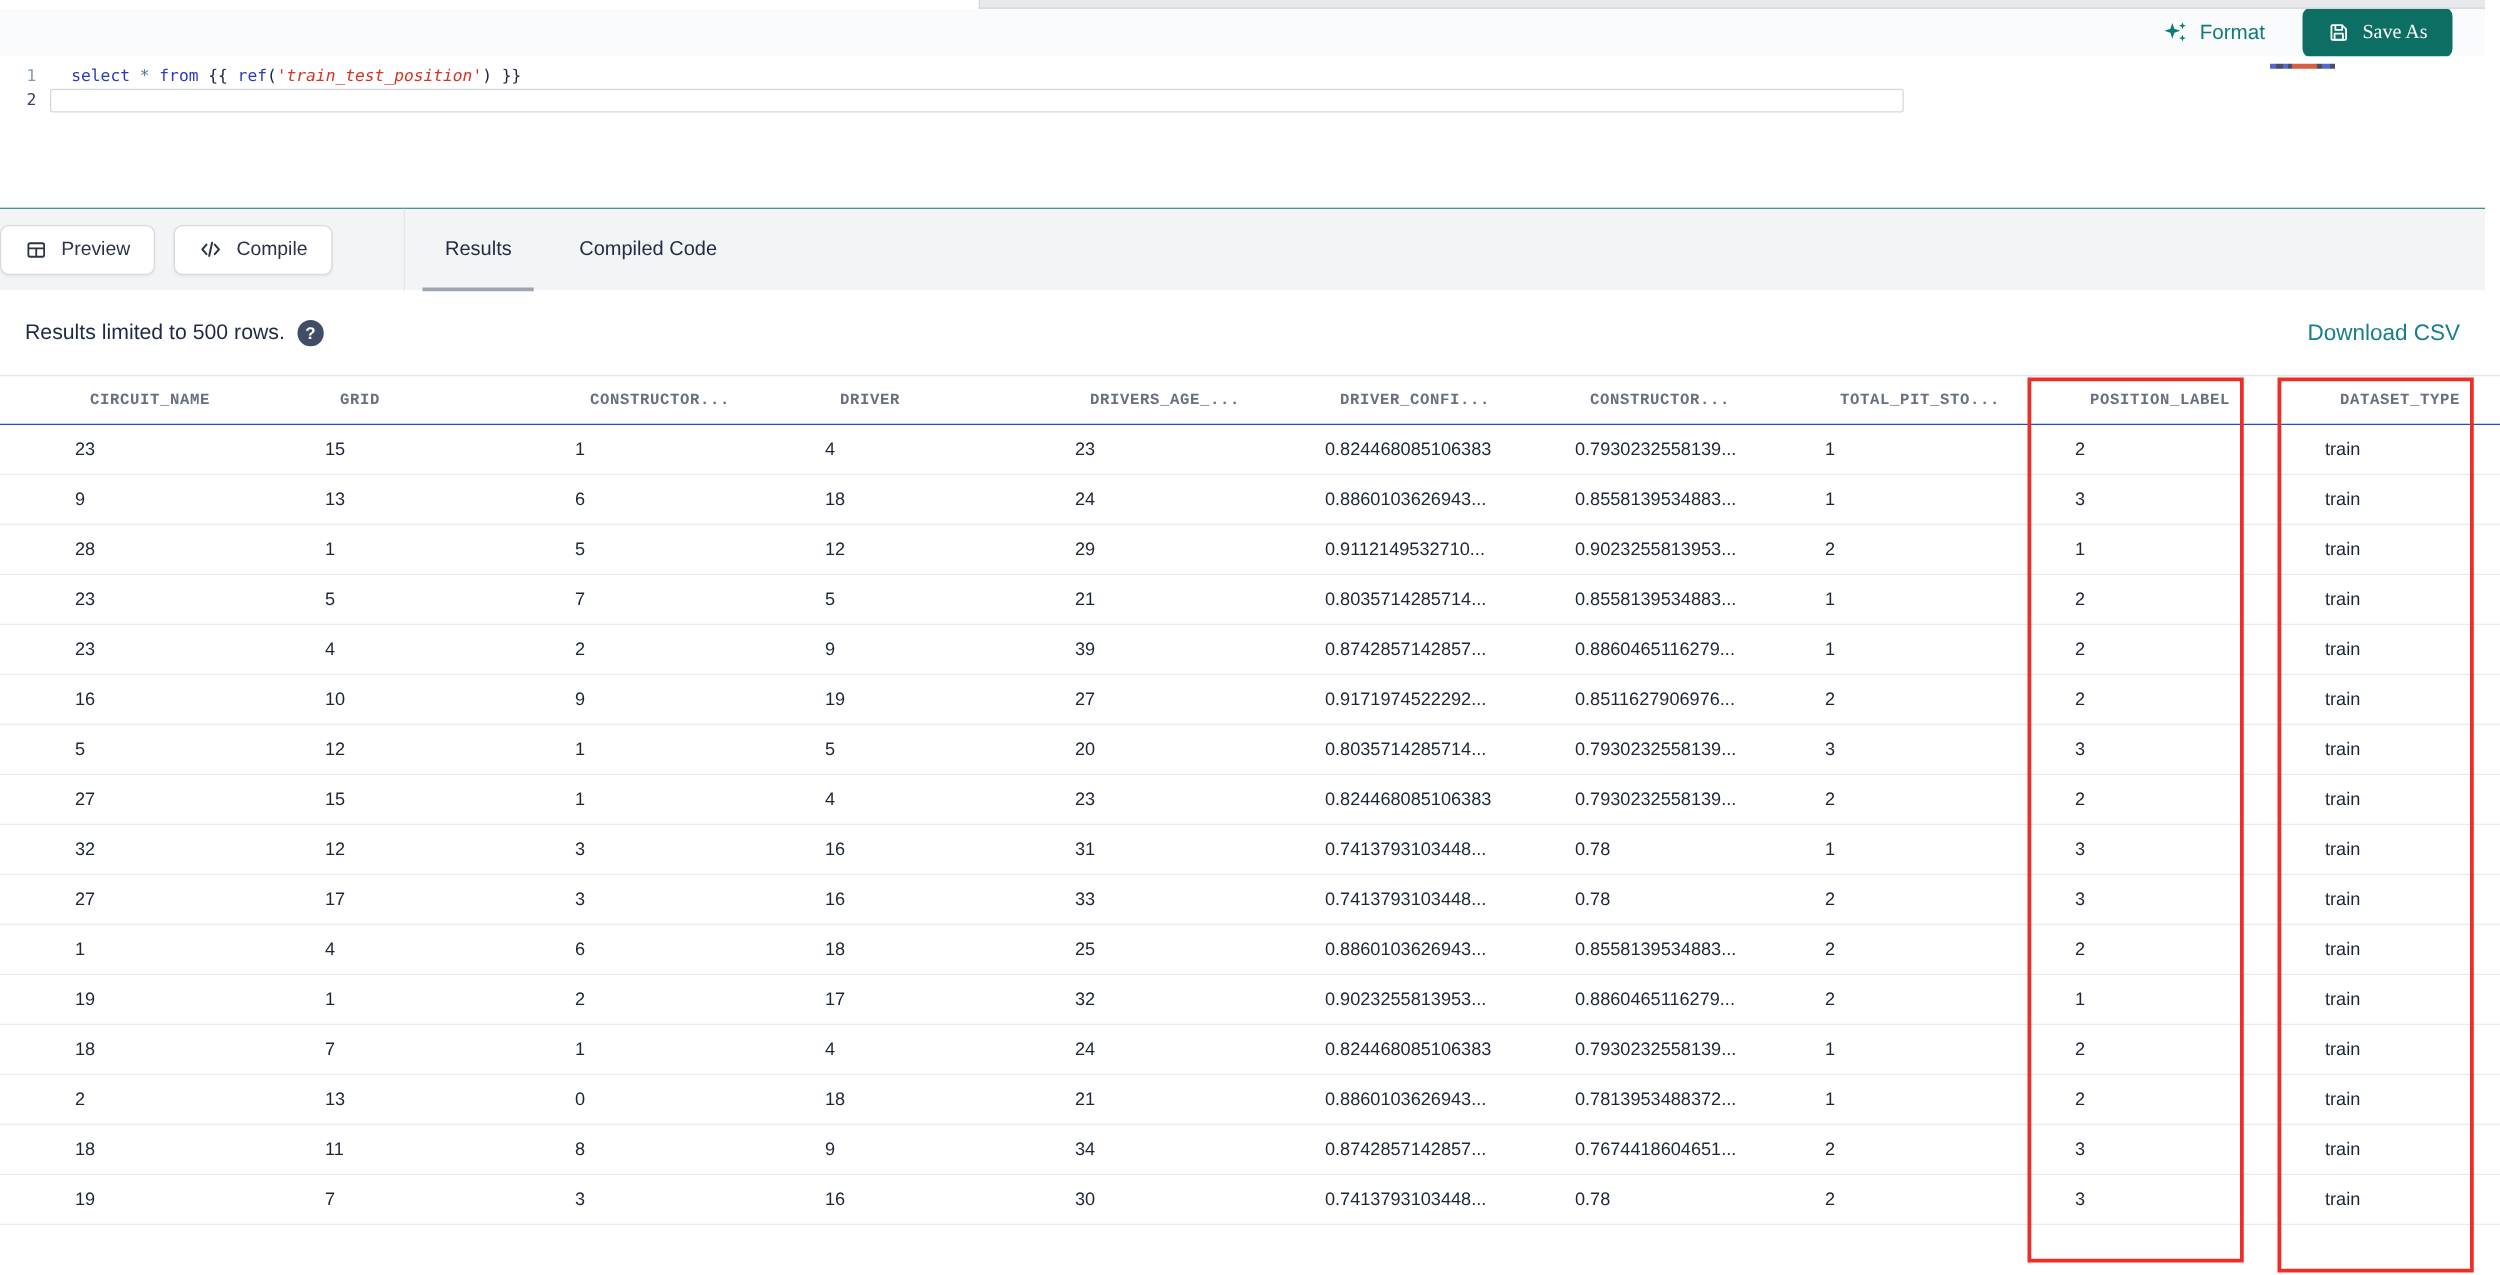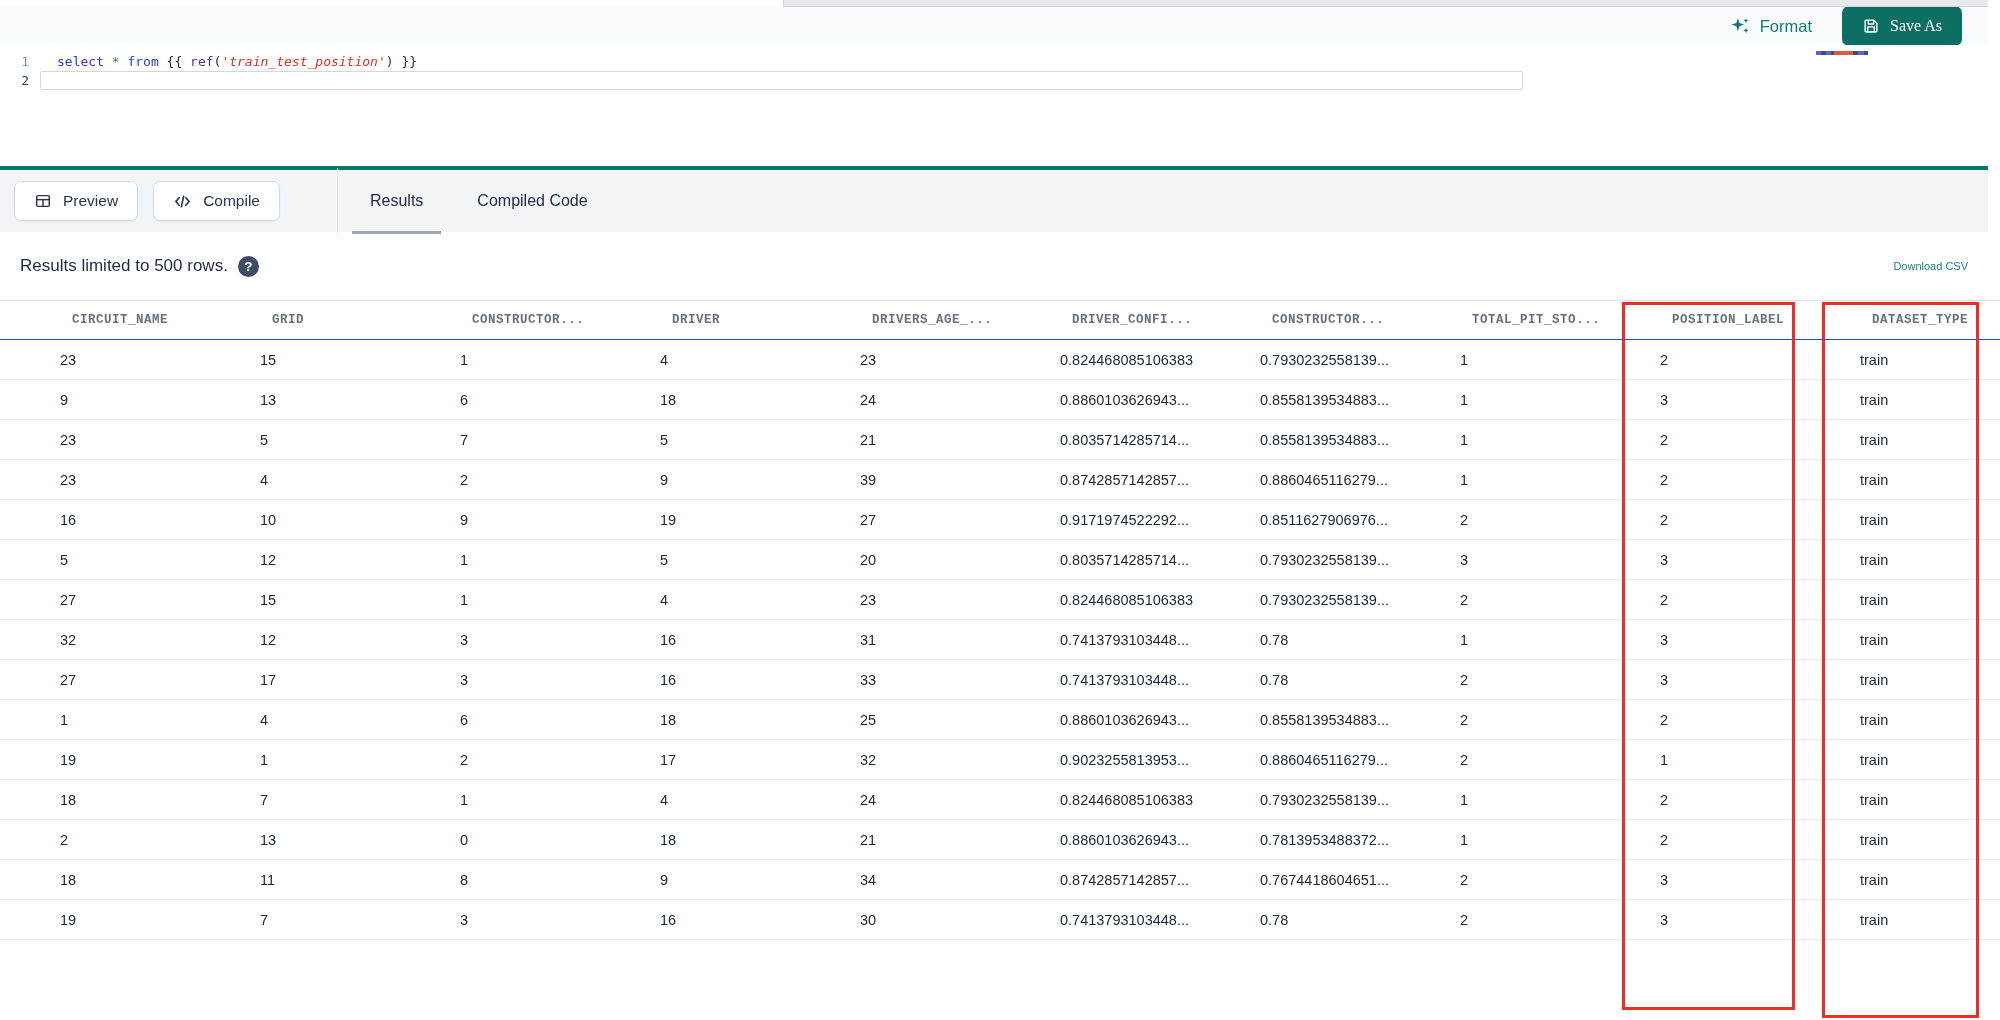--- a/index.html
+++ b/index.html
@@ -36,40 +36,40 @@
   .tok-func { color:#2a3cc0; }
   .tok-operator { color:#47708a; }
   .tok-plain { color:#17233f; }
   .tok-string { color:#d63420;font-style:italic; }
   .minimap { position:absolute; top:6px; right:120px; width:52px; height:4px;
     background:linear-gradient(90deg,#3a4cc6 0 9%,#24304e 9% 20%,#3a4cc6 20% 28%,
       #24304e 28% 34%,#d0421f 34% 72%,#24304e 72% 80%,#3a4cc6 80% 92%,#24304e 92% 100%);
     opacity:.85; }
 
   
-  .actionsbar { height:66px; background:#f3f4f6; border-top:4px solid #0f766e;
-    display:flex; align-items:center; padding-left:14px; }
+  .actionsbar { height:66px; background:#f3f4f6; border-top:1px solid #0f766e;
+    display:flex; align-items:center; }
   .abtn { display:flex; align-items:center; gap:11px; height:40px; padding:0 19px;
     background:#fff; border:1px solid #d7dade; border-radius:7px; font-size:15.5px;
     color:#2a3347; font-family:inherit; cursor:pointer; margin-right:15px;
     box-shadow:0 1px 2px rgba(20,30,50,.05); }
   .vdiv { width:1px; height:66px; background:#e3e5e9; margin-left:42px; }
   .tab { position:relative; height:66px; display:flex; align-items:center;
     padding:0 22px; margin-left:10px; font-size:16px; color:#222d45; cursor:pointer; }
   .tab.active::after { content:""; position:absolute; left:4px; right:4px; bottom:0;
     height:3px; background:#9fa6b1; }
 
   
   .resultsbar { height:68px; background:#fff; display:flex; align-items:center;
     padding:0 20px; }
   .limit { font-size:17px; color:#1e2a44; }
   .help { width:21px; height:21px; border-radius:50%; background:#414d66; color:#fff;
     font-size:13.5px; font-weight:bold; display:flex; align-items:center;
     justify-content:center; margin-left:10px; cursor:pointer; }
-  .dl { margin-left:auto; color:#177f87; font-size:11px; text-decoration:none;
+  .dl { margin-left:auto; color:#177f87; font-size:18px; text-decoration:none;
     cursor:pointer; }
 
   
   .tablewrap { position:relative; }
   table { width:2000px; table-layout:fixed; border-collapse:collapse; }
   col { width:200px; }
   th { height:39px; text-align:left; padding-left:72px; font-size:12.5px;
     font-weight:700; letter-spacing:.5px; color:#68707f;
     border-top:1px solid #e2e4e8; border-bottom:1px solid #1d4ed8;
     overflow:hidden; white-space:nowrap;font-family:Liberation Mono, monospace; }
@@ -198,20 +198,32 @@
             <td>6</td>
             <td>18</td>
             <td>24</td>
             <td>0.8860103626943...</td>
             <td>0.8558139534883...</td>
             <td>1</td>
             <td>3</td>
             <td>train</td>
           </tr>
           <tr>
+            <td>28</td>
+            <td>1</td>
+            <td>5</td>
+            <td>12</td>
+            <td>29</td>
+            <td>0.9112149532710...</td>
+            <td>0.9023255813953...</td>
+            <td>2</td>
+            <td>1</td>
+            <td>train</td>
+          </tr>
+          <tr>
             <td>23</td>
             <td>5</td>
             <td>7</td>
             <td>5</td>
             <td>21</td>
             <td>0.8035714285714...</td>
             <td>0.8558139534883...</td>
             <td>1</td>
             <td>2</td>
             <td>train</td>

